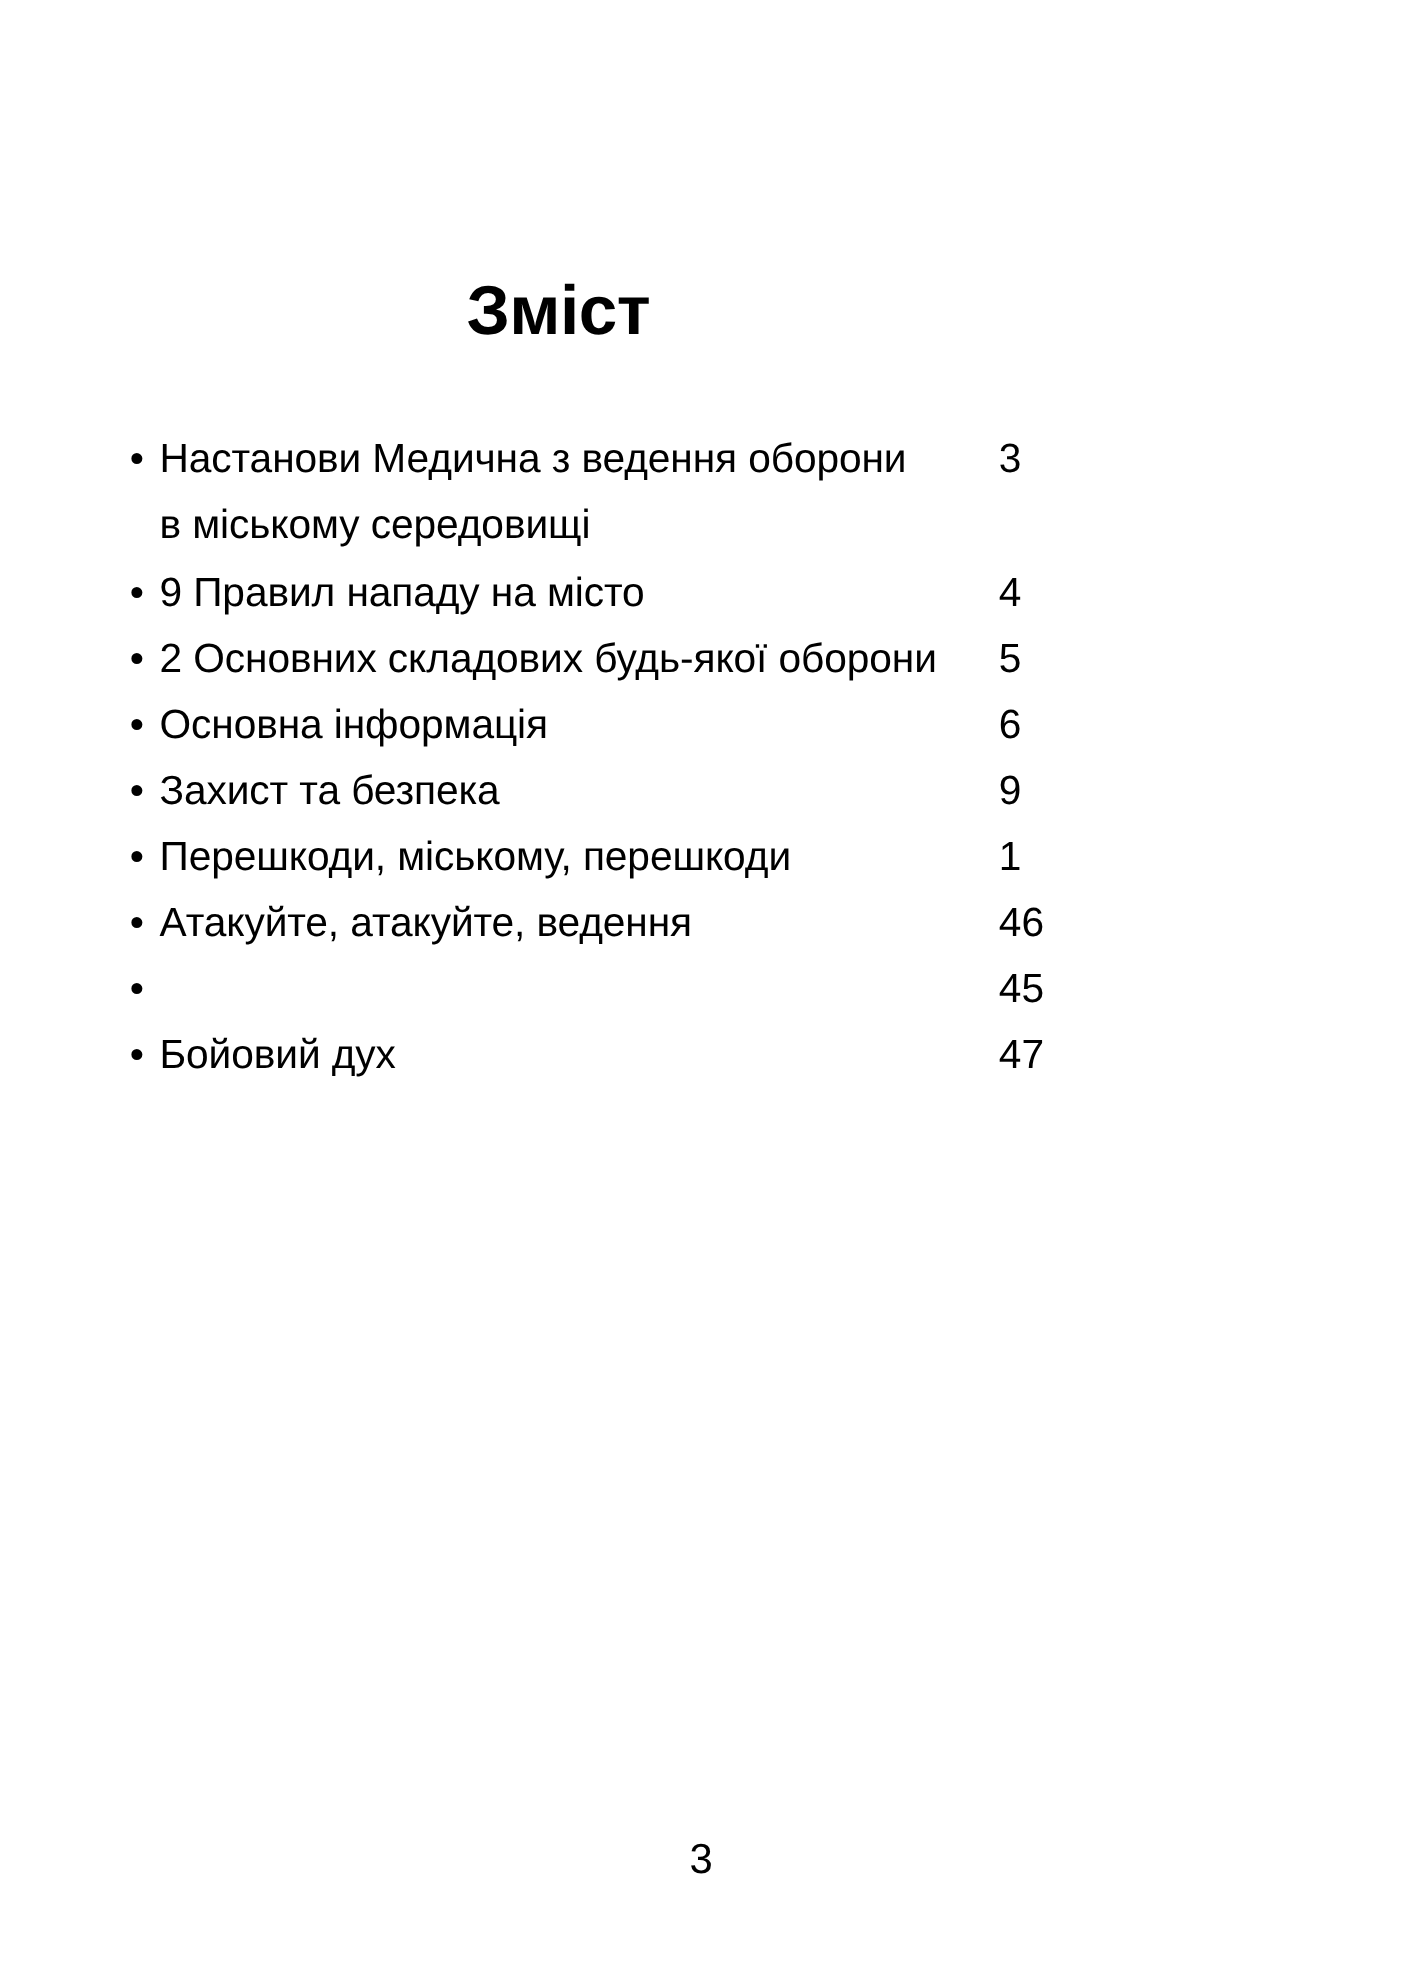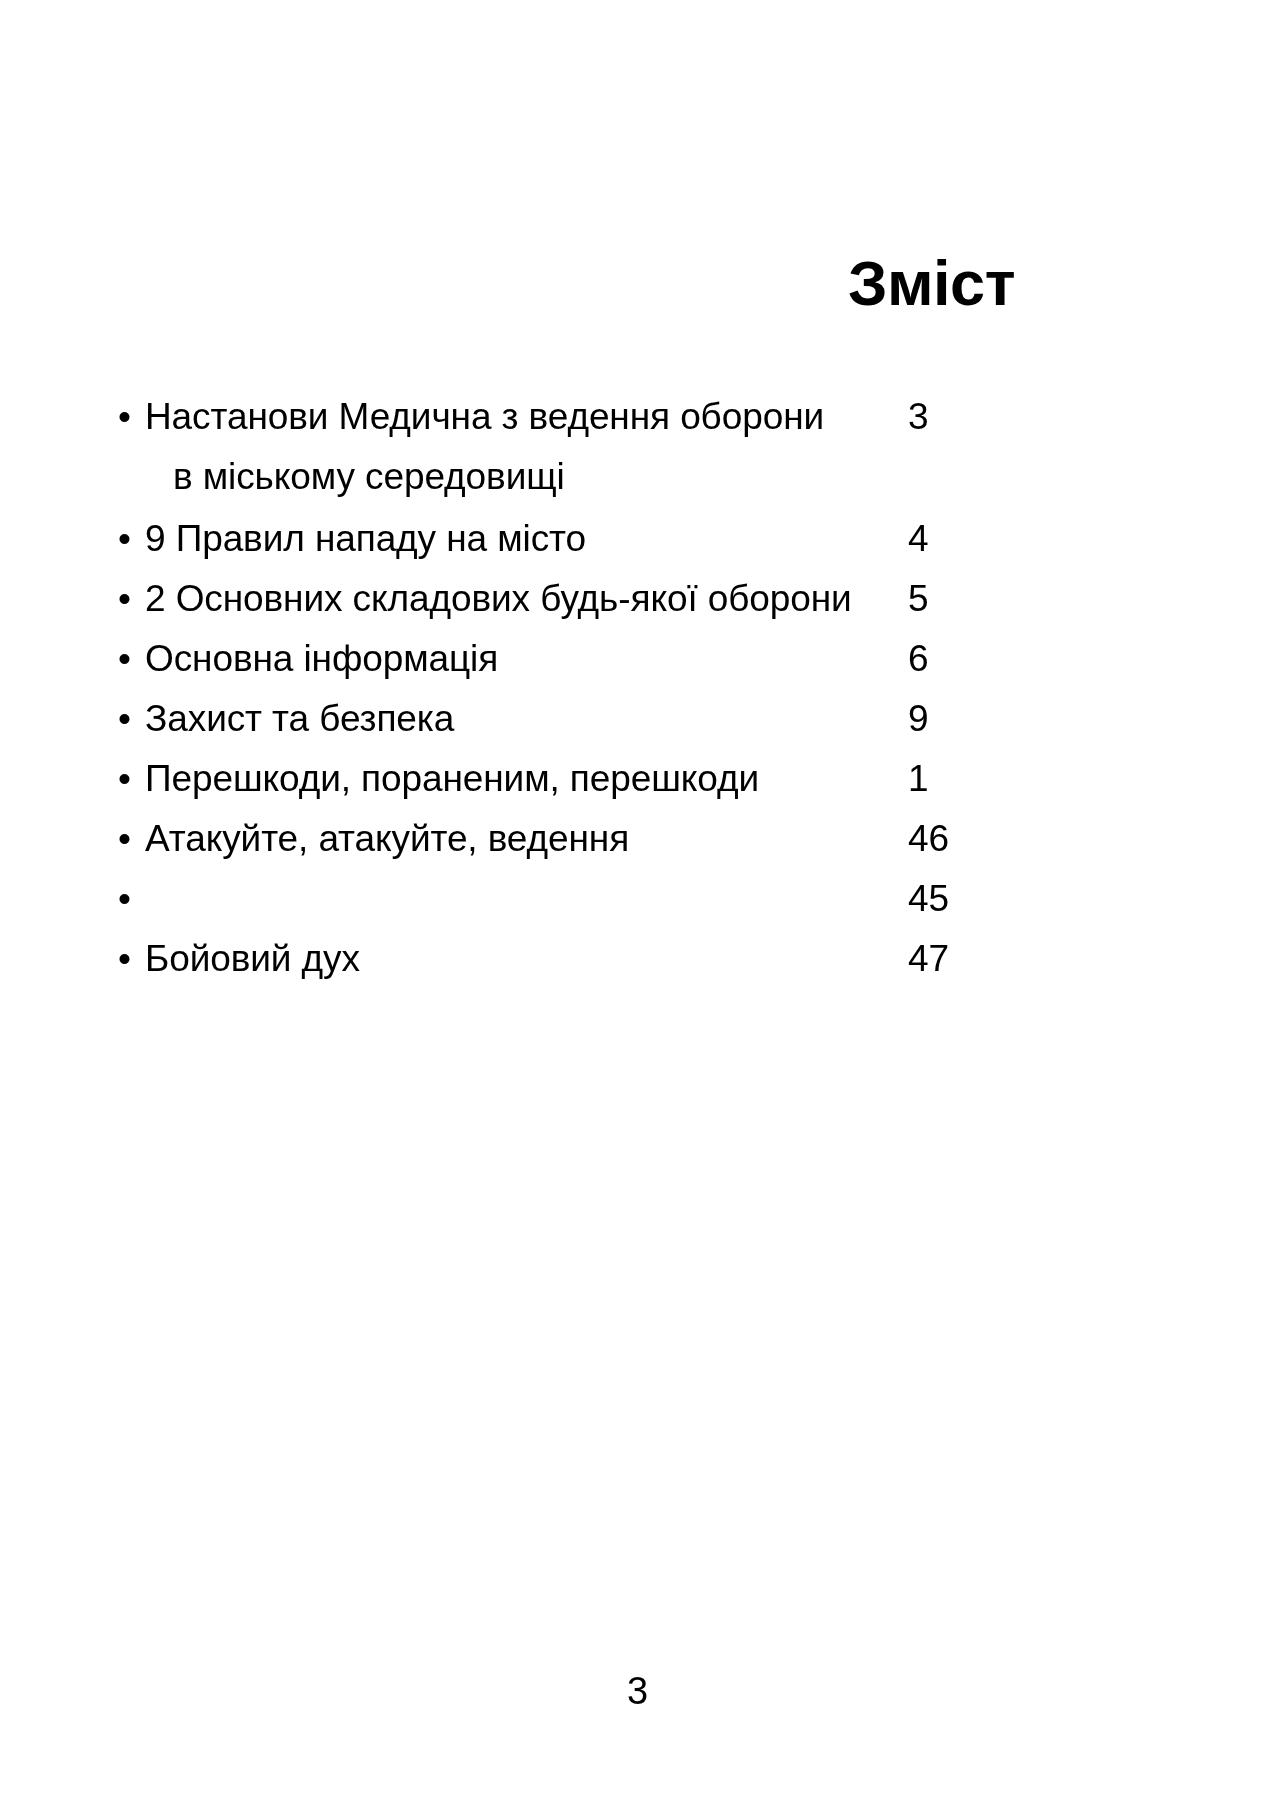--- a/index.html
+++ b/index.html
@@ -23,21 +23,21 @@
     height: 1803px;
     overflow: hidden;
   }
 
   
   .toc-title {
     position: absolute;
     top: 208px;
     left: 0;
     width: 1015px;
-    text-align: right;
+    text-align: center;
     font-size: 63px;
     font-weight: bold;
     letter-spacing: -0.5px;
     line-height: 1.05;
   }
 
   
   .toc-list {
     position: absolute;
     top: 392px;
@@ -78,21 +78,20 @@
     line-height: 50px;
     text-align: left;
   }
   .toc-cont {
     position: relative;
     display: block;
     height: 62px;
   }
   .toc-cont .toc-label {
     left: 27px;
-    margin-left: 28px;
   }
 
   
   .page-footer {
     position: absolute;
     top: 1668px;
     left: 0;
     width: 1275px;
     text-align: center;
     font-size: 38px;
@@ -147,21 +146,21 @@
       <span class="toc-row">
         <span class="toc-bullet">•</span>
         <span class="toc-label">Захист та безпека</span>
         <span class="toc-page">9</span>
       </span>
     </div>
 
     <div class="toc-entry">
       <span class="toc-row">
         <span class="toc-bullet">•</span>
-        <span class="toc-label">Перешкоди, пораненим, перешкоди</span>
+        <span class="toc-label">Перешкоди, міському, перешкоди</span>
         <span class="toc-page">1</span>
       </span>
     </div>
 
     <div class="toc-entry">
       <span class="toc-row">
         <span class="toc-bullet">•</span>
         <span class="toc-label">Атакуйте, атакуйте, ведення</span>
         <span class="toc-page">46</span>
       </span>

